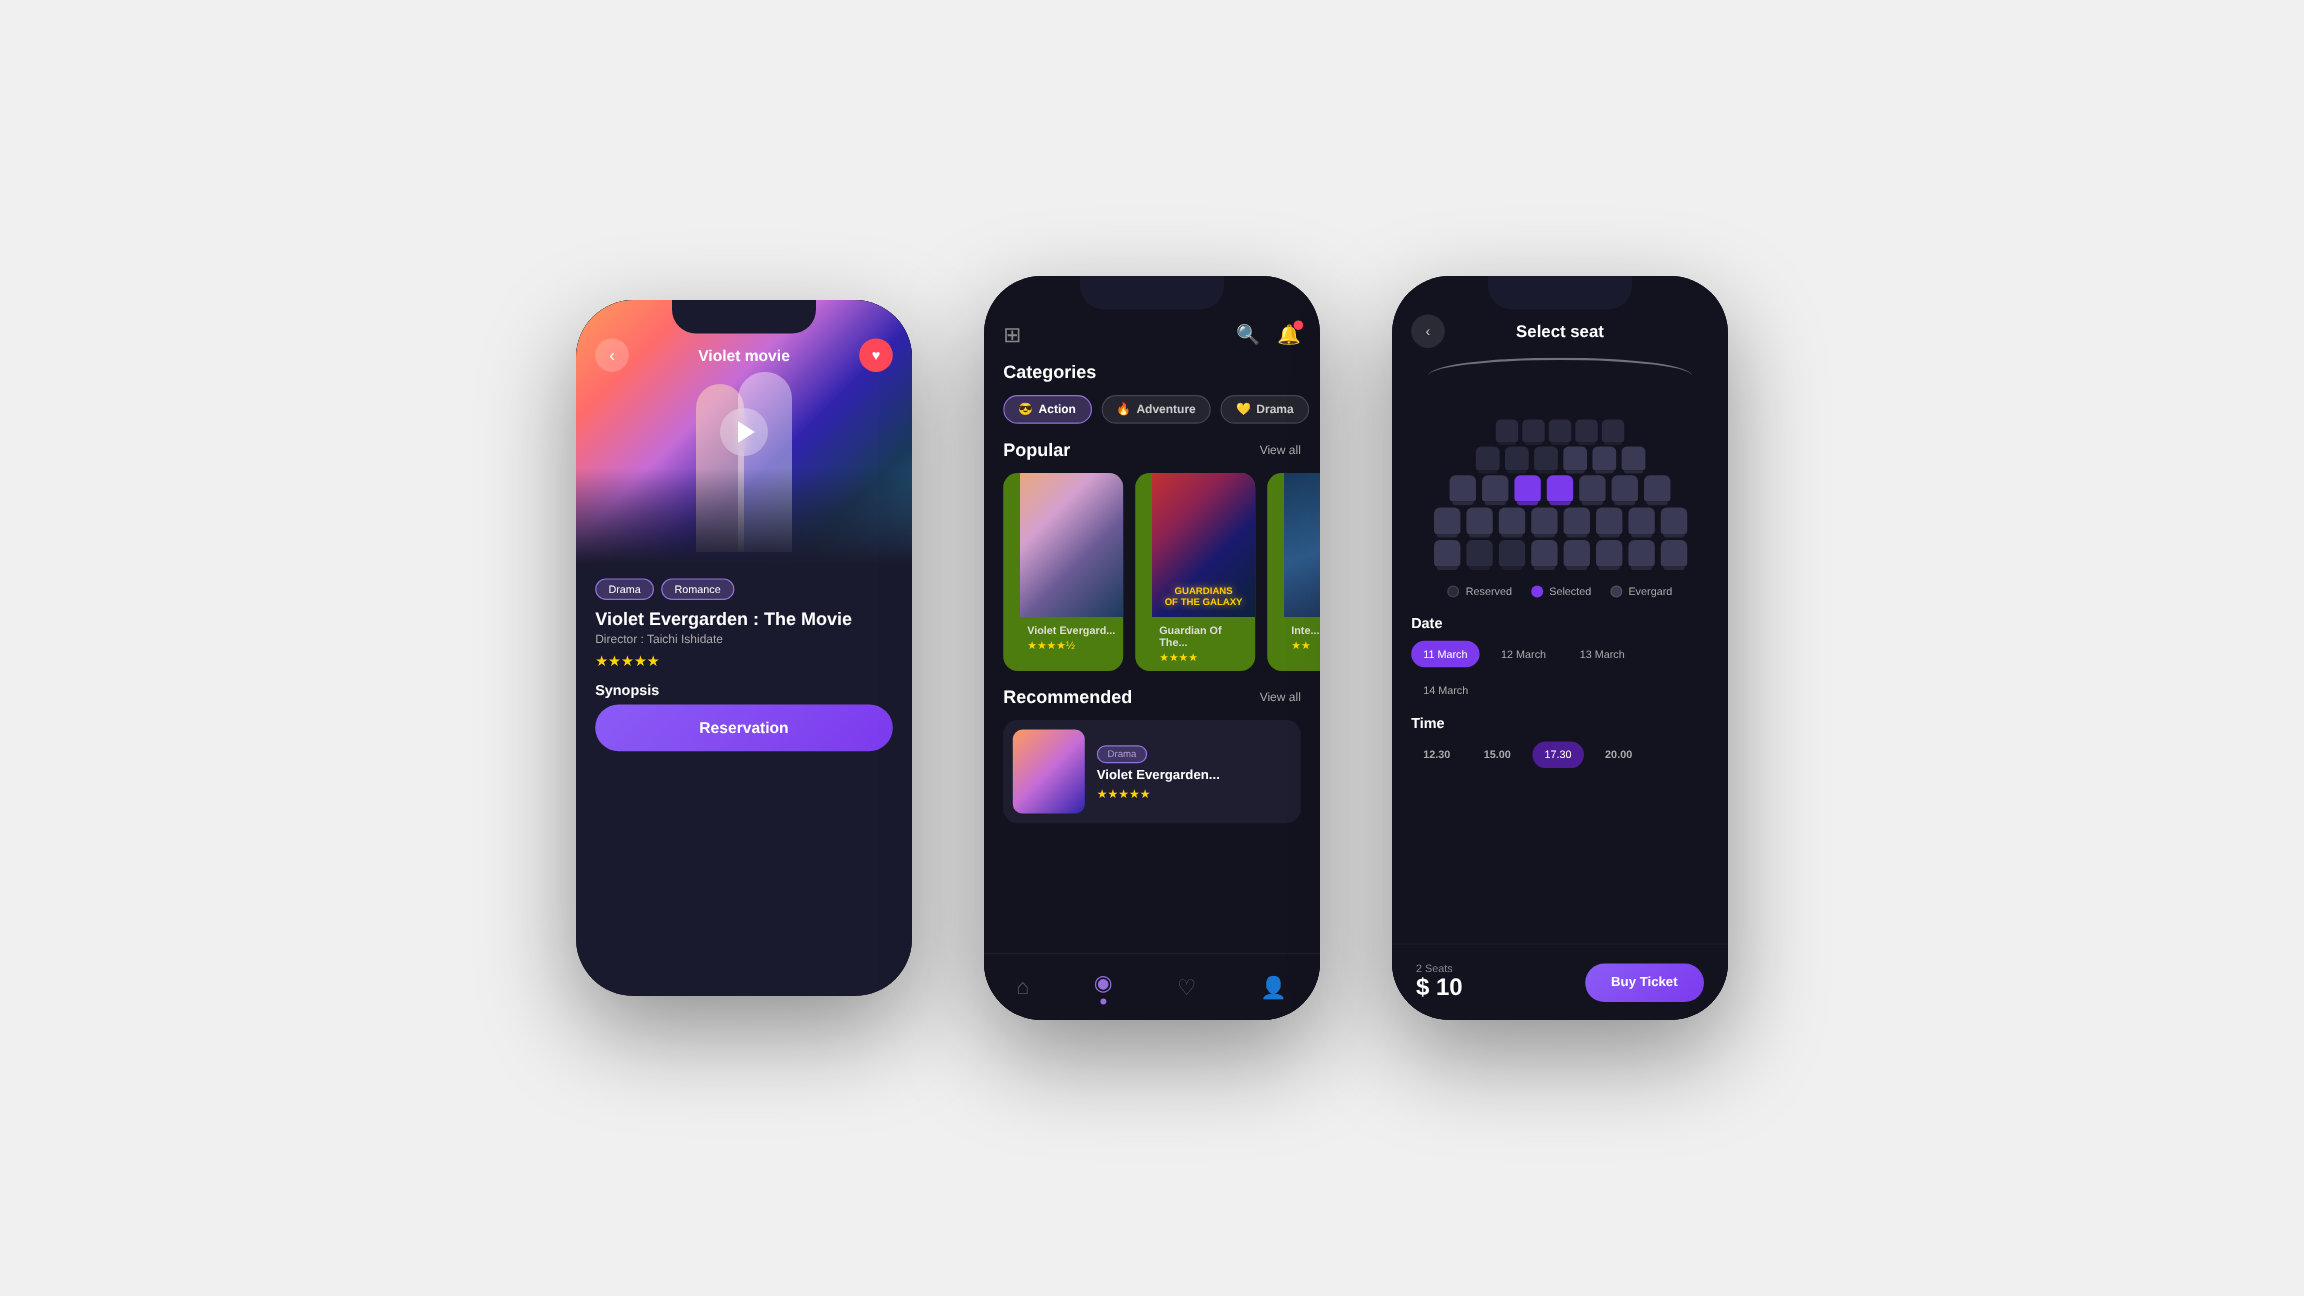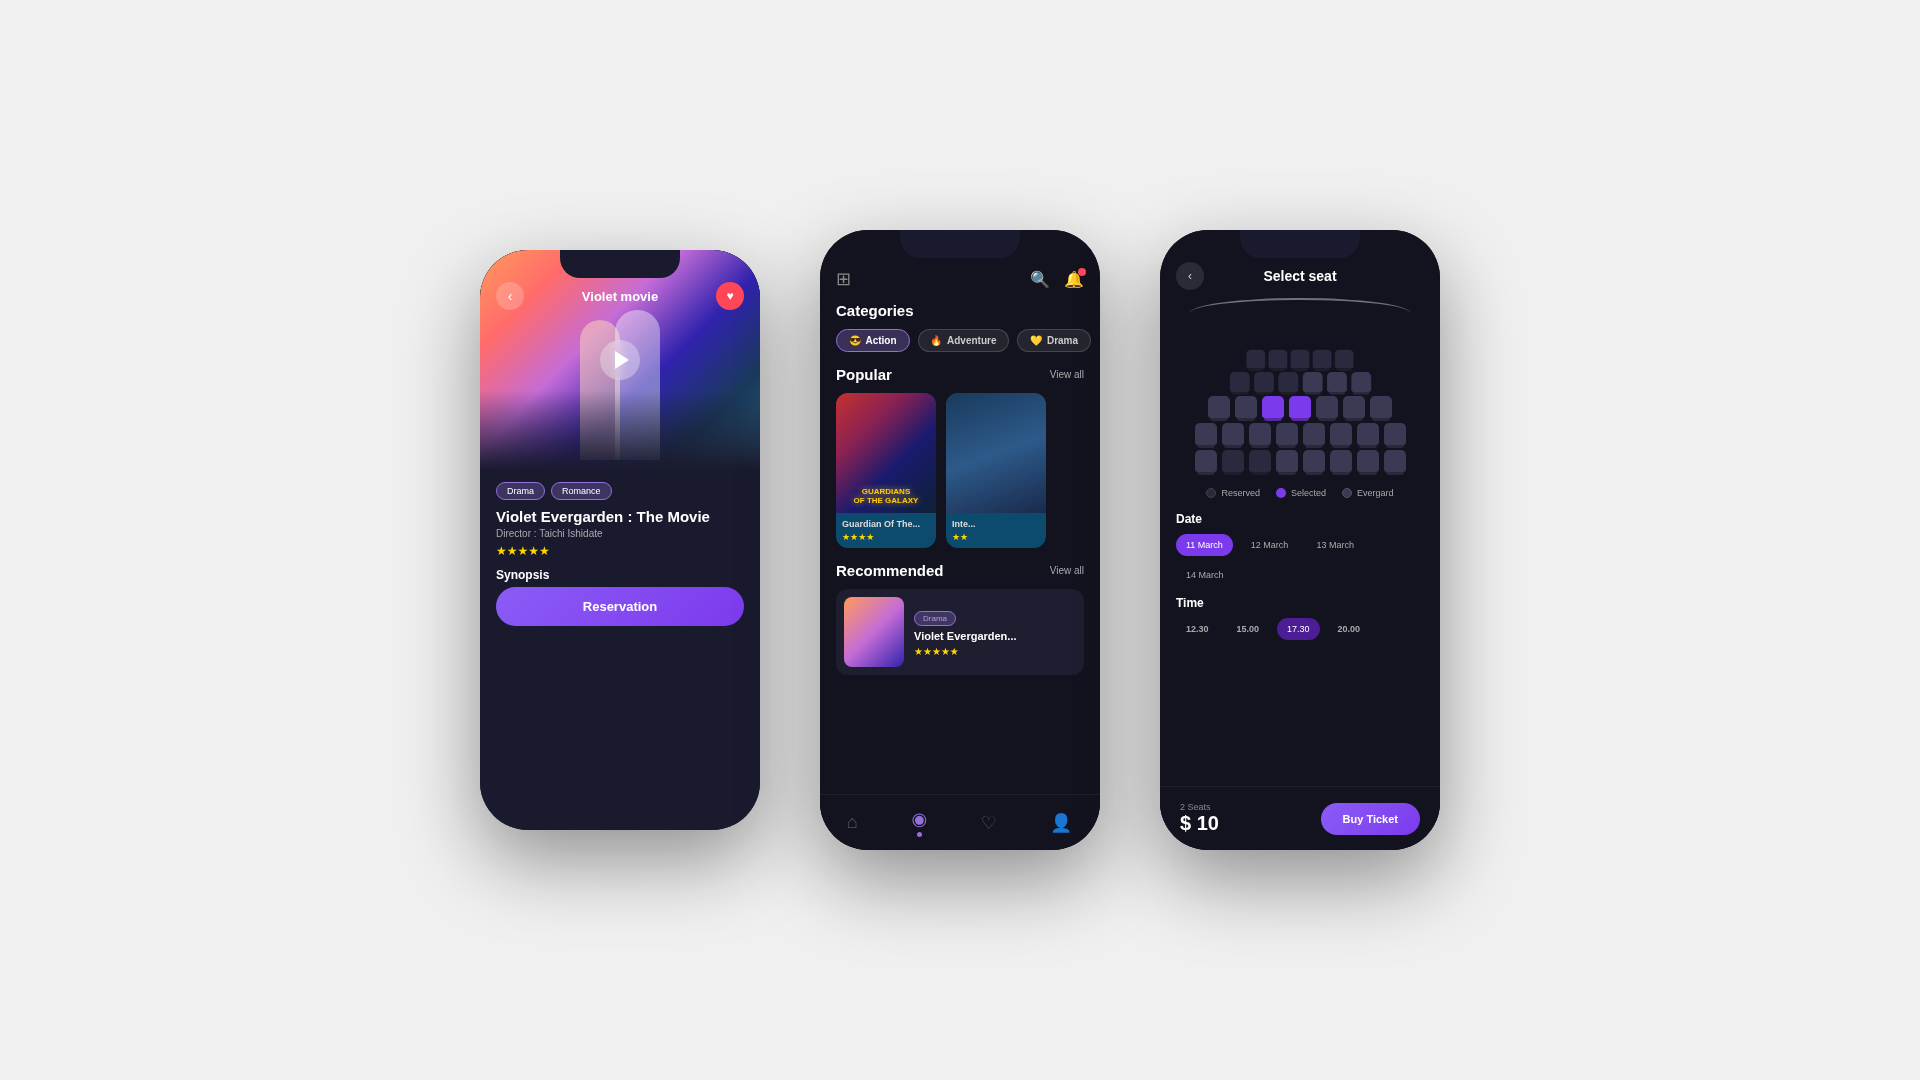--- a/index.html
+++ b/index.html
@@ -206,21 +206,22 @@
     }
     .cat-chip.active { background: rgba(147,112,219,0.3); border: 1.5px solid #9370db; color: white; }
     .cat-chip.inactive { background: rgba(255,255,255,0.08); border: 1px solid rgba(255,255,255,0.15); color: #ccc; }
 
     .popular-row { display: flex; gap: 10px; padding: 0 16px 14px; overflow-x: auto; }
     .movie-card {
       flex-shrink: 0;
       width: 100px;
       border-radius: 12px;
       overflow: hidden;
-      background: #0c4a6e;
+      background: #4d7c0f;
+      padding-left: 14px;
     }
     .movie-card-info { padding: 6px; }
     .movie-card-title { color: #ddd; font-size: 9px; font-weight: 600; margin-bottom: 3px; }
     .movie-card-stars { color: #ffd700; font-size: 9px; }
 
     .recommended-row { padding: 0 16px; }
     .rec-card {
       display: flex;
       align-items: center;
       gap: 10px;
@@ -491,20 +492,27 @@
         <span>Drama</span>
       </div>
     </div>
 
     <div class="section-header">
       <span class="section-title">Popular</span>
       <span class="view-all">View all</span>
     </div>
     <div class="popular-row">
       <div class="movie-card">
+        <div class="anime-card-art card-art-1"></div>
+        <div class="movie-card-info">
+          <div class="movie-card-title">Violet Evergard...</div>
+          <div class="movie-card-stars">★★★★½</div>
+        </div>
+      </div>
+      <div class="movie-card">
         <div class="anime-card-art card-art-2">
           <div class="guardian-title">GUARDIANS<br>OF THE GALAXY</div>
         </div>
         <div class="movie-card-info">
           <div class="movie-card-title">Guardian Of The...</div>
           <div class="movie-card-stars">★★★★</div>
         </div>
       </div>
       <div class="movie-card">
         <div class="anime-card-art card-art-3"></div>

